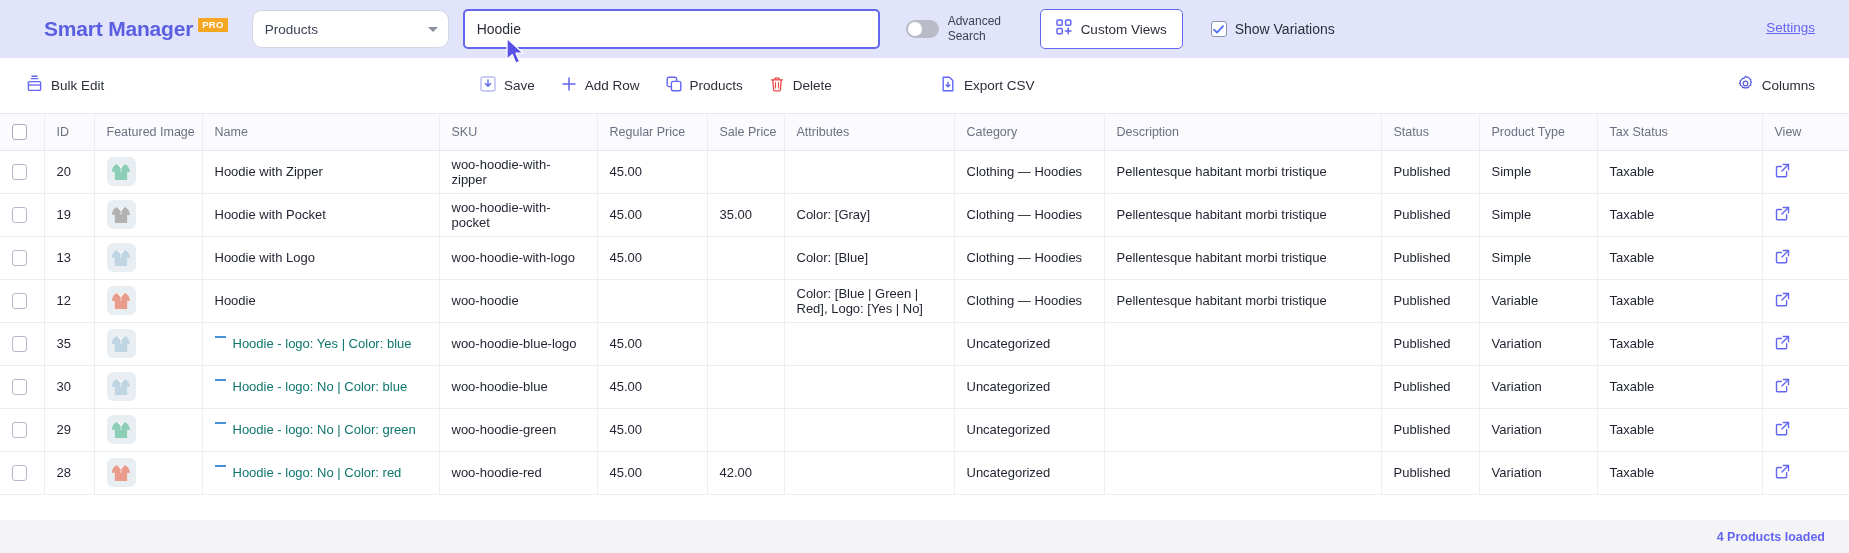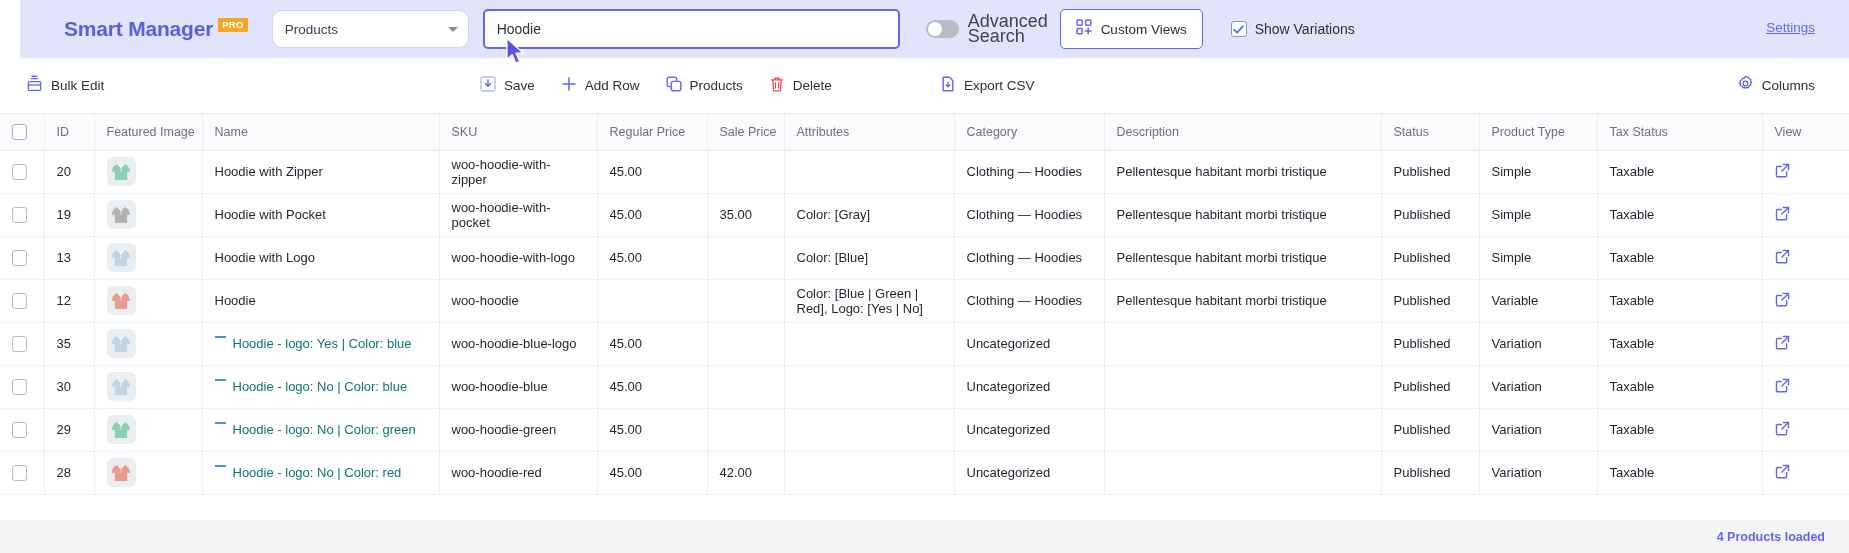--- a/index.html
+++ b/index.html
@@ -11,21 +11,20 @@
   }
   .app { width: 1849px; height: 553px; position: relative; display: flex; flex-direction: column; }
 
   
   .header {
     height: 58px; min-height: 58px;
     background: #e2e4fb;
     display: flex; align-items: center;
     padding: 0 22px 0 44px;
     position: relative;
-    margin-left: 20px;
   }
   .brand { display: flex; align-items: flex-start; margin-right: 24px; }
   .brand-name { font-size: 21px; font-weight: bold; color: #5a5fe0; letter-spacing: -.2px; line-height: 24px; }
   .brand-pro {
     background: #f5a623; color: #ffffff; font-size: 9.5px; font-weight: bold;
     padding: 1px 4px 2px 4px; border-radius: 1px; margin-left: 5px; margin-top: 1px;
     letter-spacing: .3px; line-height: 11px;
   }
   .sel-wrap { position: relative; margin-right: 14px; }
   .entity-select {
@@ -49,21 +48,21 @@
   }
   .toggle-group { display: flex; align-items: center; margin-right: 30px; }
   .toggle {
     width: 33px; height: 18px; border-radius: 9px; background: #b9bcc6;
     position: relative; margin-right: 9px; cursor: pointer; flex: none;
   }
   .toggle .knob {
     position: absolute; left: 2px; top: 2px; width: 14px; height: 14px;
     border-radius: 50%; background: #ffffff;
   }
-  .toggle-label { font-size: 18px; color: #3d4355; line-height: 15px; width: 62px; }
+  .toggle-label { font-size: 12px; color: #3d4355; line-height: 15px; width: 62px; }
   .custom-views {
     height: 40px; border: 1px solid #6366f1; border-radius: 5px; background: #ffffff;
     display: flex; align-items: center; padding: 0 15px; margin-right: 28px; cursor: pointer;
   }
   .custom-views .cv-label { font-size: 13.5px; color: #2b2f3a; margin-left: 9px; }
   .chk-group { display: flex; align-items: center; }
   .chk {
     width: 16px; height: 16px; border: 1px solid #8d93a8; border-radius: 3px; background: #ffffff;
     margin-right: 8px; display: flex; align-items: center; justify-content: center; cursor: pointer; flex: none;
   }

